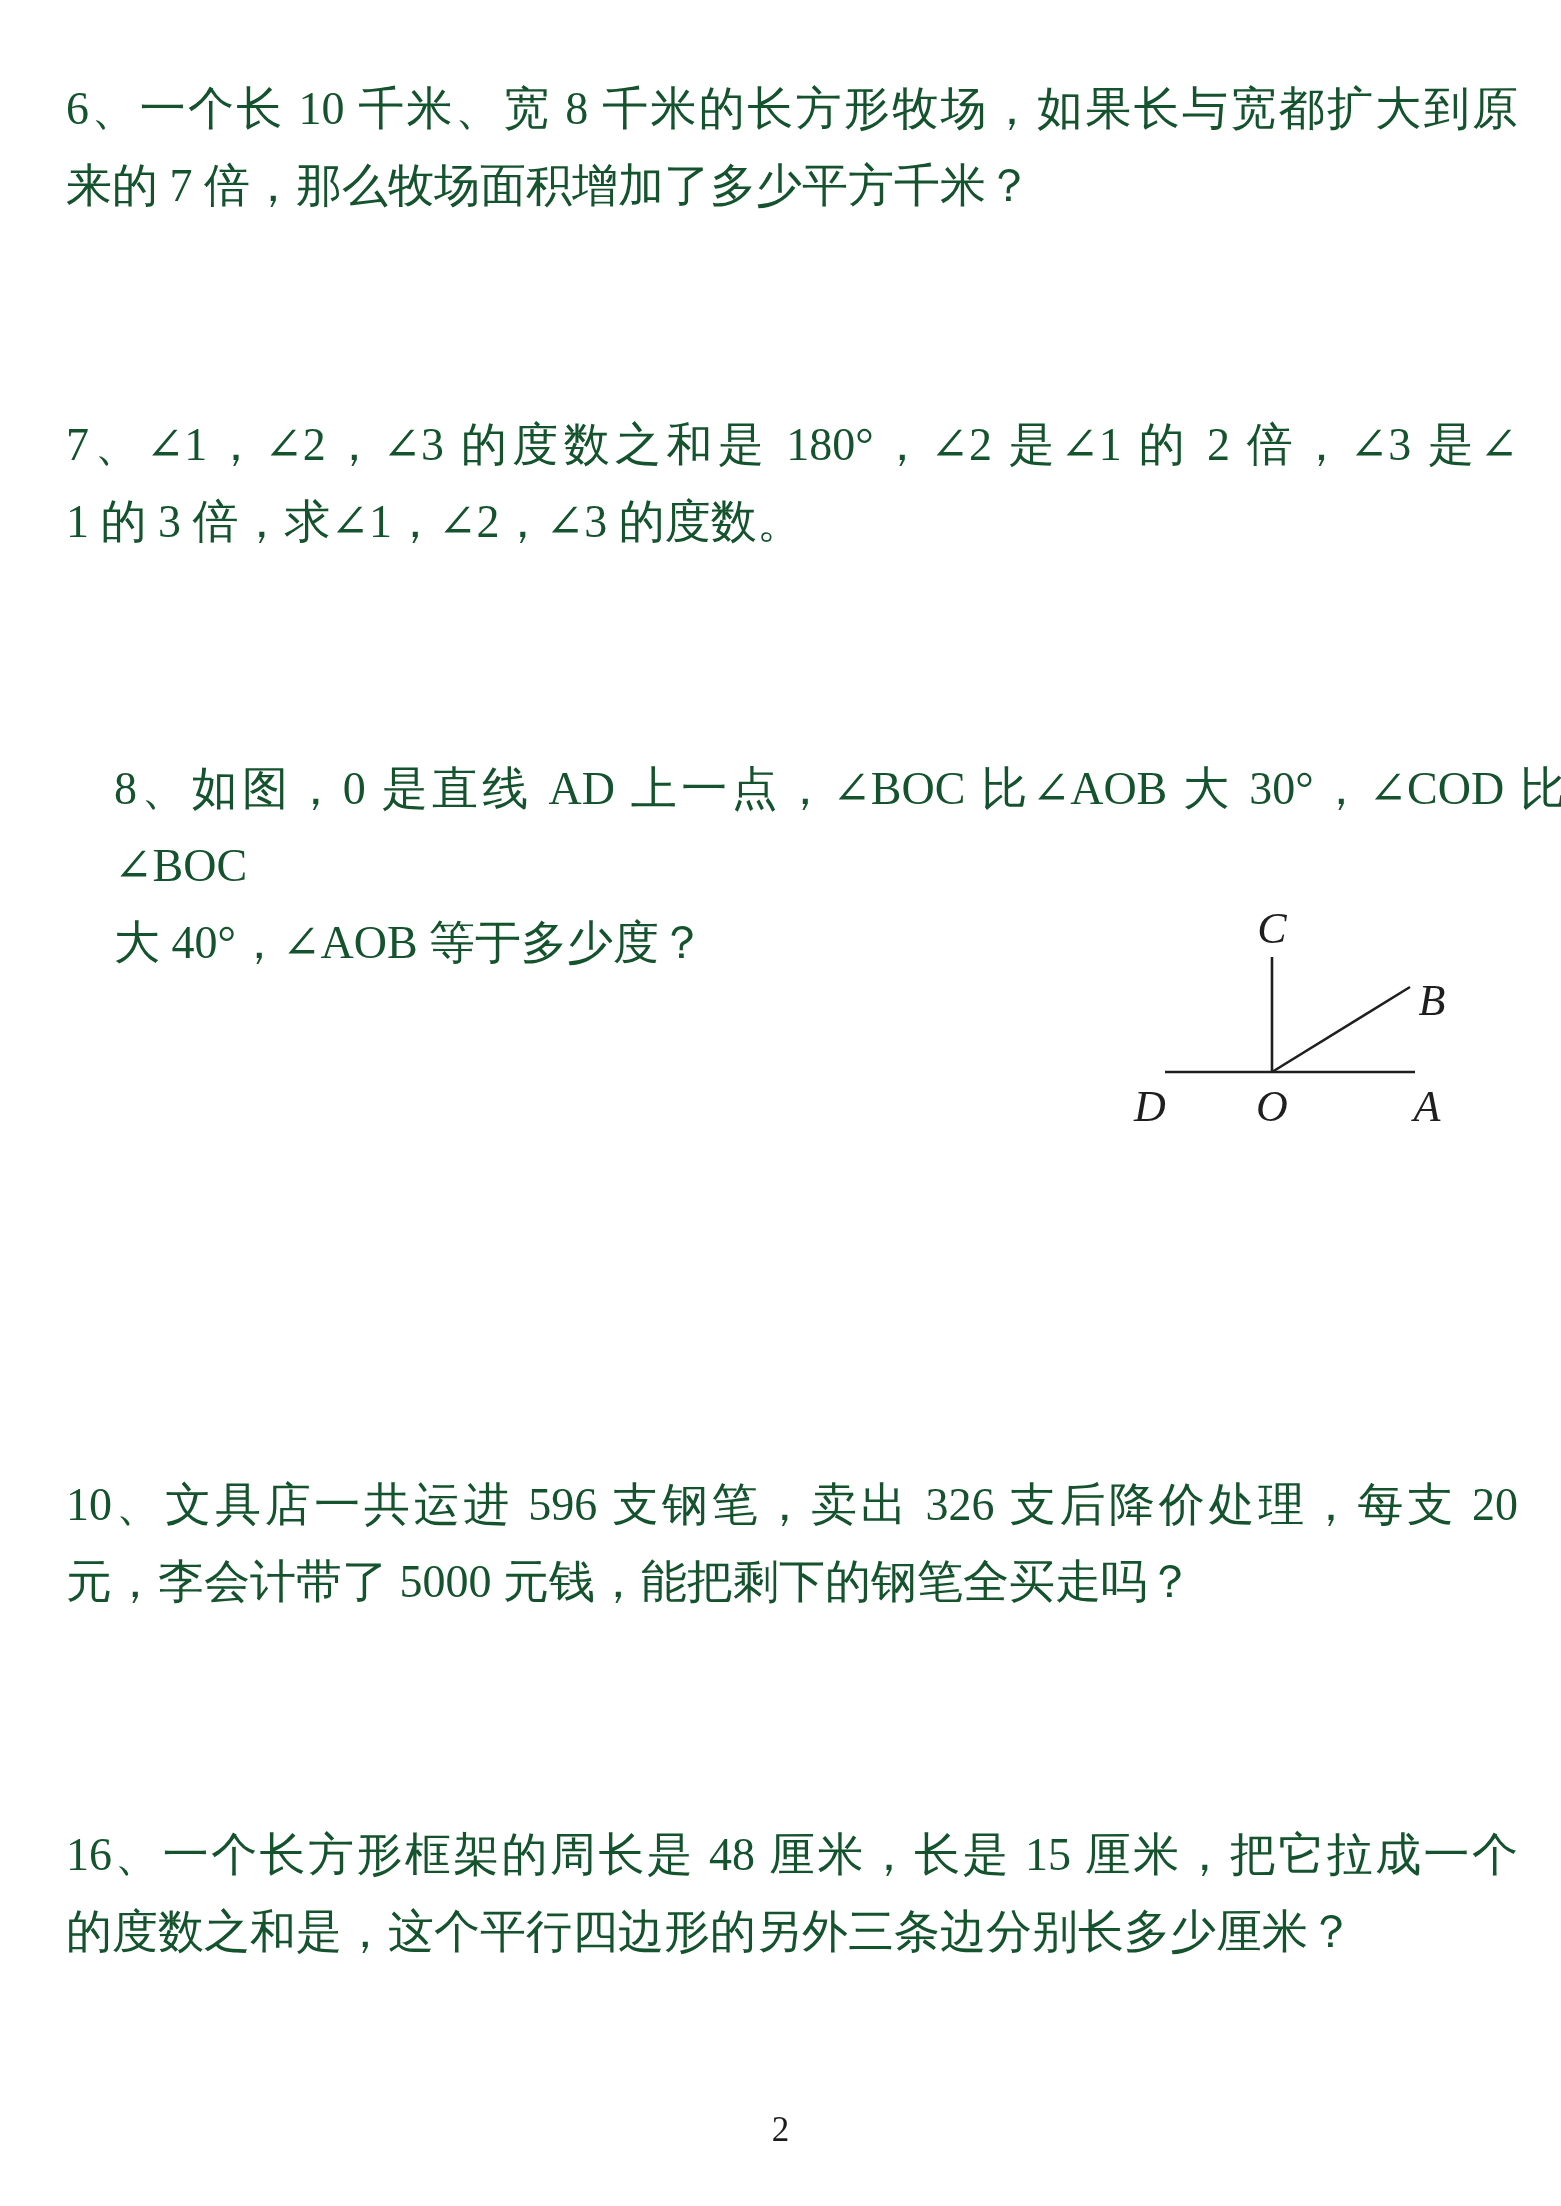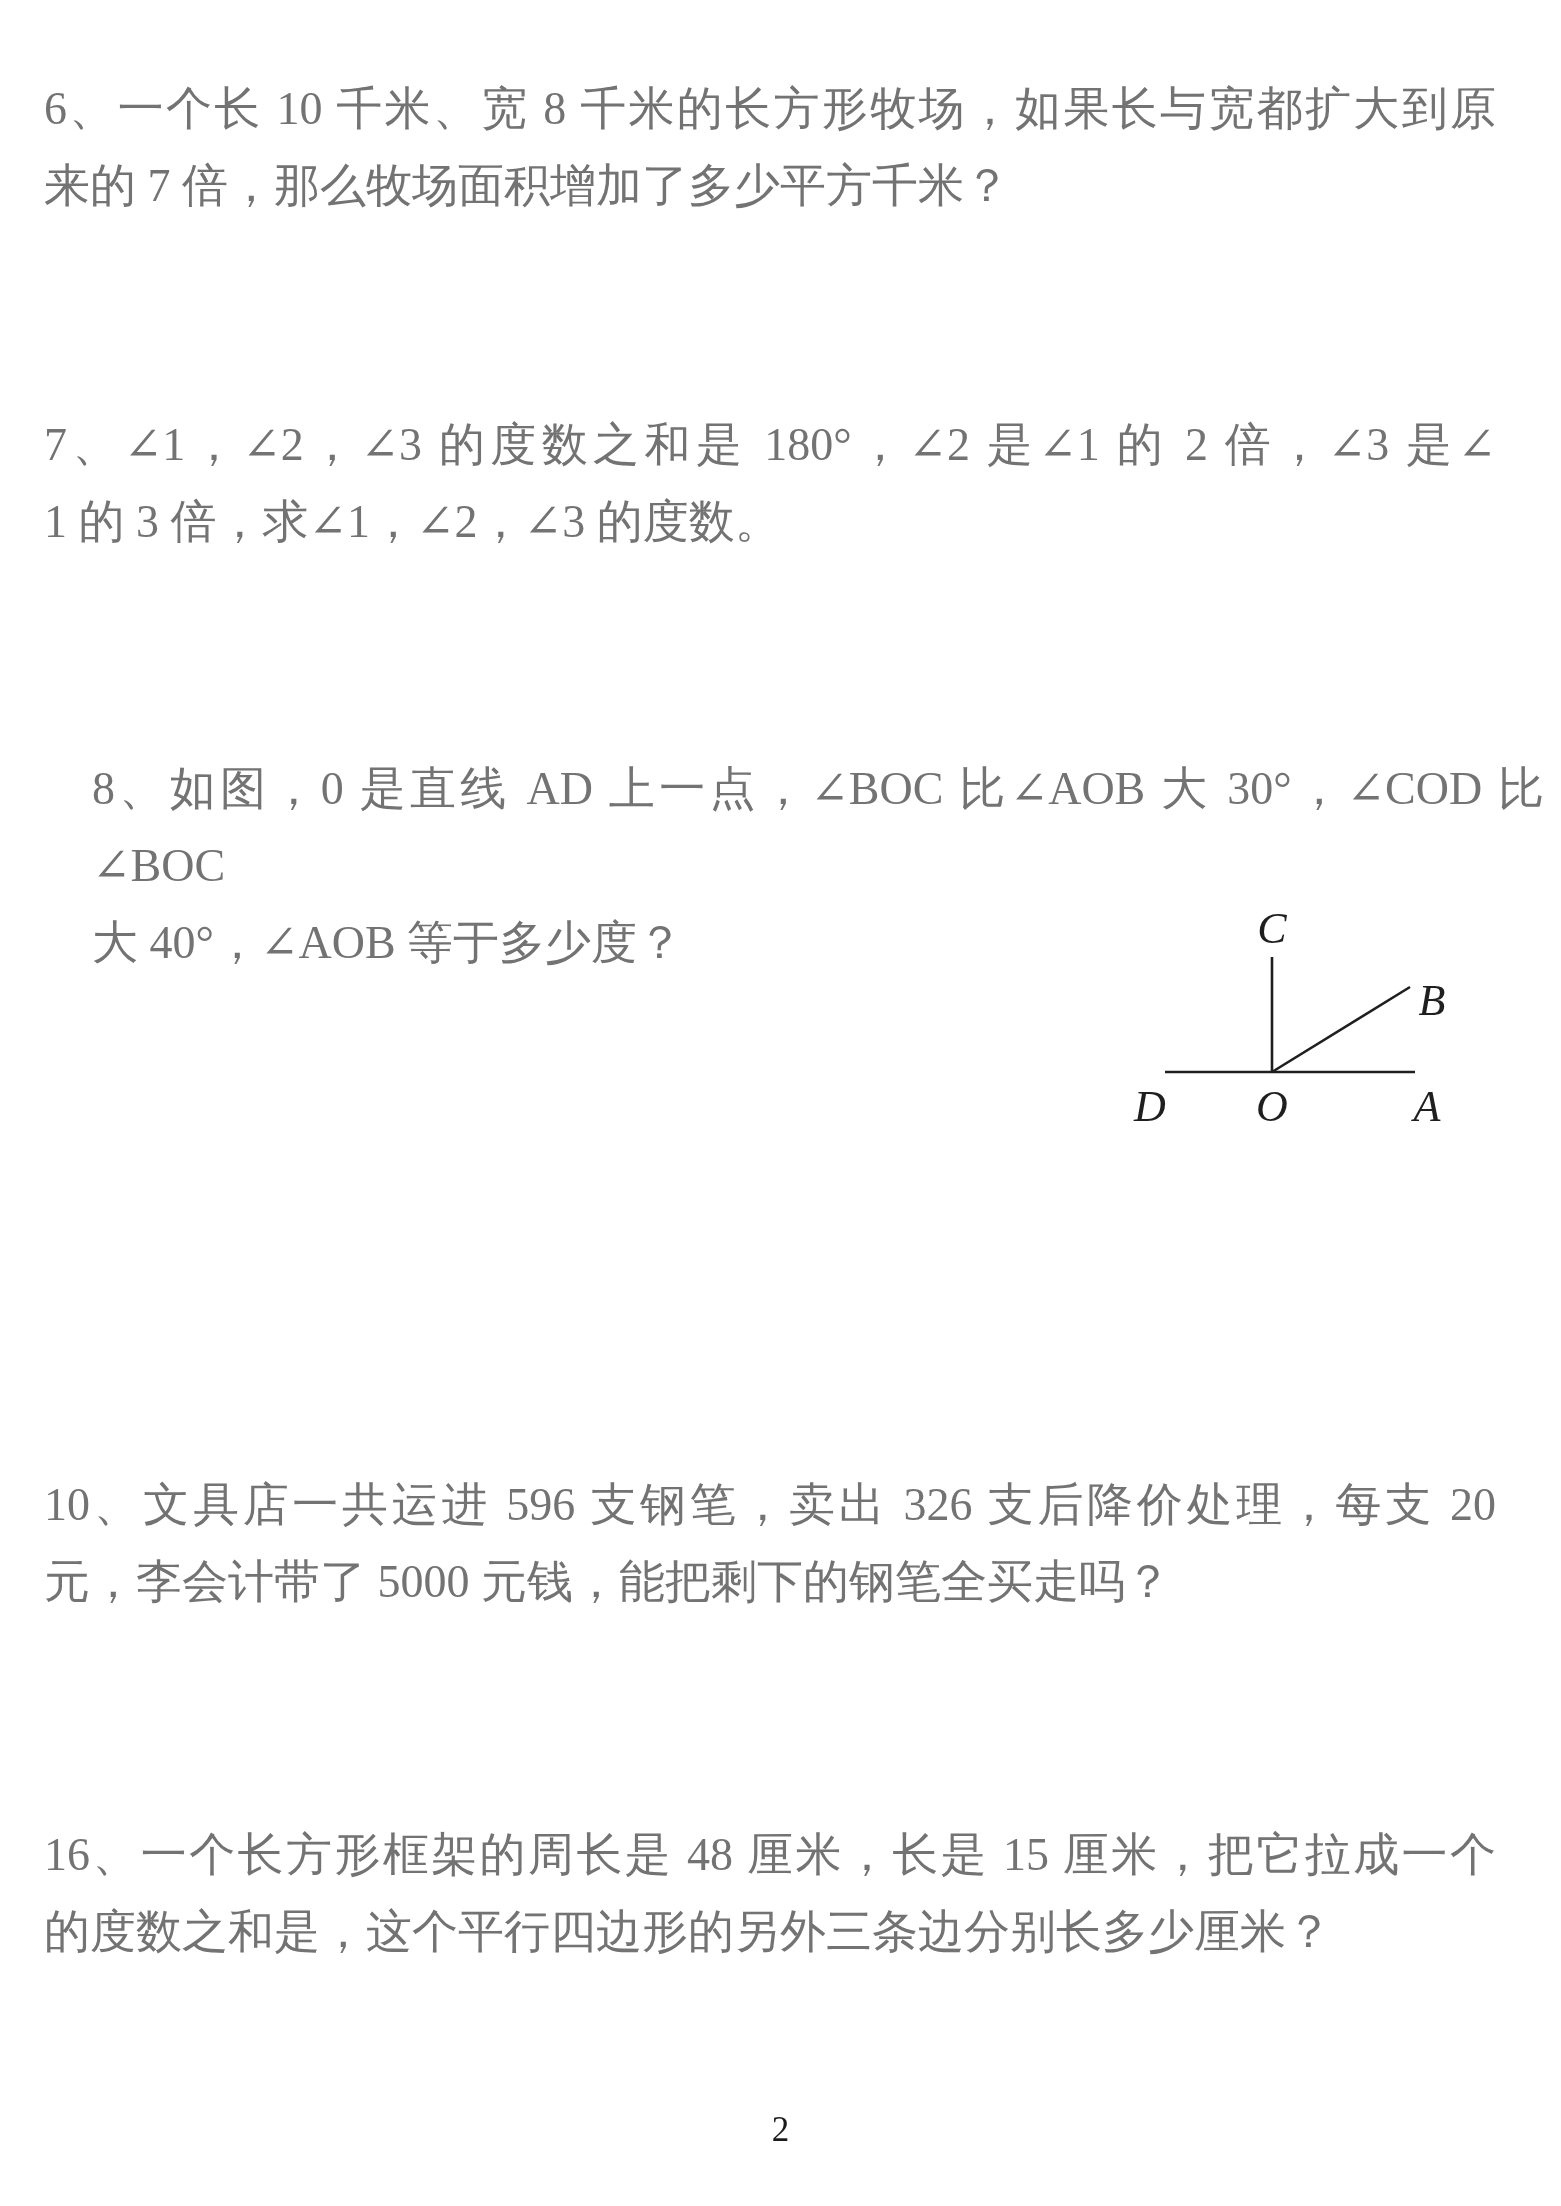--- a/index.html
+++ b/index.html
@@ -11,25 +11,25 @@
     position: relative;
     width: 1561px;
     height: 2206px;
     background: #ffffff;
     font-family: "Liberation Serif", "DejaVu Serif", serif;
     color: #1b1b1b;
     overflow: hidden;
   }
   .problem {
     position: absolute;
-    left: 44px;
+    left: 66px;
     width: 1452px;
     font-size: 46px;
     line-height: 77px;
-    color: #737373;
+    color: #14532d;
   }
   .problem .l1 {
     text-align: justify;
     text-align-last: justify;
     overflow: hidden;
   }
   .problem .l2 {
     text-align: left;
     white-space: nowrap;
     overflow: hidden;

